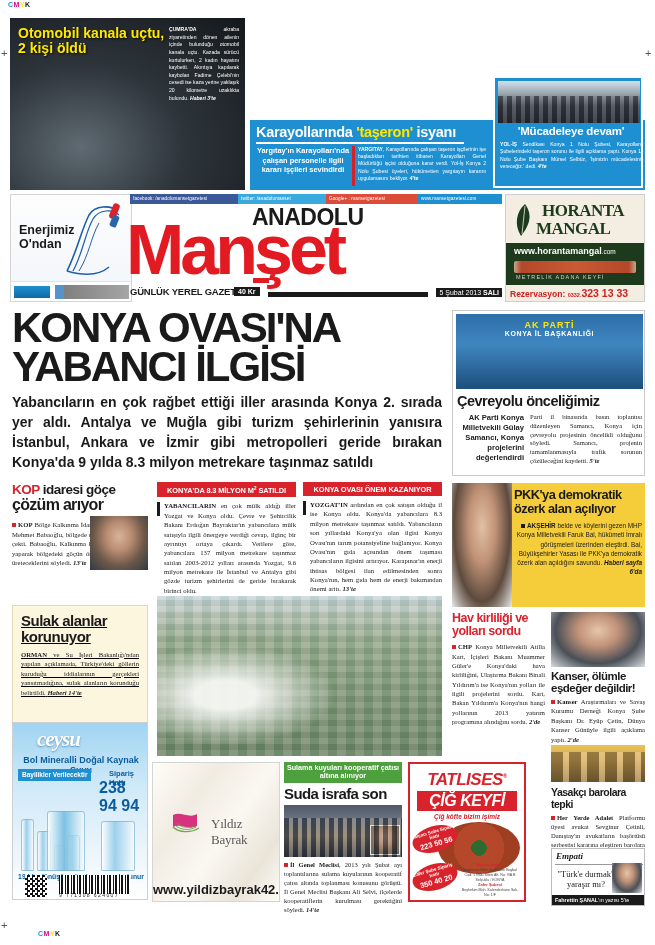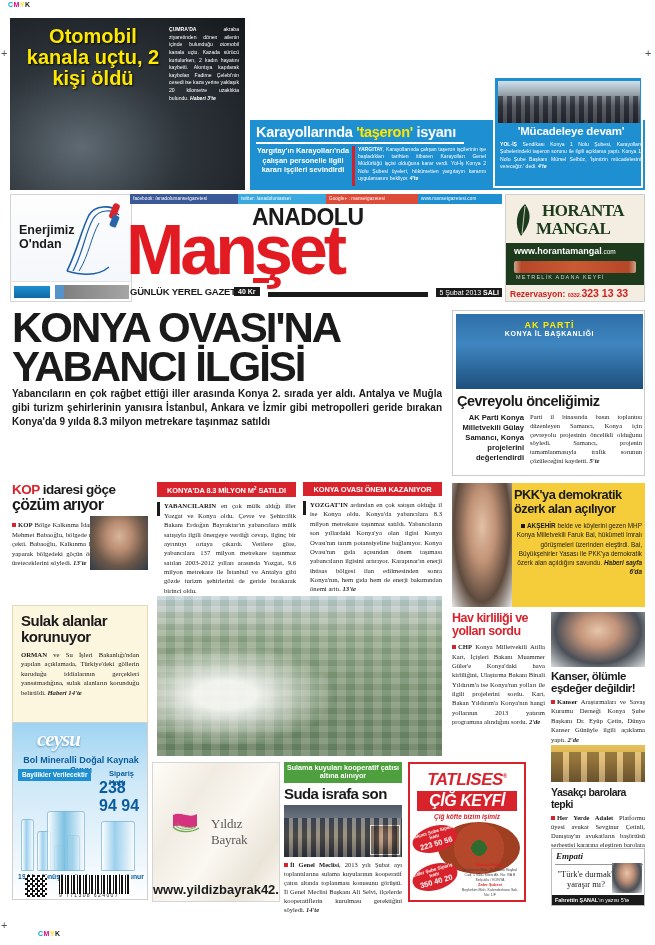--- a/index.html
+++ b/index.html
@@ -54,21 +54,21 @@
   .photo-group { background:
       linear-gradient(180deg,#e6c25c 0%, #d9a94a 40%, #8b6a30 100%); }
   .photo-group:after{content:"";position:absolute;inset:20% 0 0 0;
       background:repeating-linear-gradient(90deg, rgba(60,50,40,.45) 0 12px, rgba(235,215,180,.45) 12px 18px);}
 
   
   .top-strip { position:absolute; left:10px; top:18px; width:635px; height:172px; }
 
   .accident-box { position:absolute; left:0; top:0; width:235px; height:172px; }
   .accident-hd { position:absolute; left:8px; top:8px; width:150px; z-index:3;
-     color:#ffe800; font-weight:bold; font-size:20px; line-height:1.06; text-align:center;
+     color:#ffe800; font-weight:bold; font-size:14px; line-height:1.06; text-align:left;
      text-shadow:1px 1px 2px rgba(0,0,0,.85); }
   .accident-text { position:absolute; right:6px; top:8px; width:70px; z-index:3;
      color:#fff; font-size:5.1px; line-height:1.5; text-align:justify; }
   .accident-text b { font-weight:bold; }
   .accident-text i { font-style:italic; font-weight:bold; }
 
   .taseron-box { position:absolute; left:240px; top:0; width:395px; height:172px; }
   .taseron-photo { position:absolute; left:0; top:0; width:395px; height:110px; }
   .tab-sign { position:absolute; left:128px; top:4px; background:#e9e9e9; color:#222;
      font-size:8px; font-weight:bold; padding:2px 14px; letter-spacing:1px; }
@@ -153,21 +153,21 @@
   .hor-metre { position:absolute; left:10px; top:31px; color:#cfcfcf; font-size:5.5px; letter-spacing:1.2px; }
   .hor-bot { position:absolute; left:0; top:90px; width:138px; height:18px; background:#f4eee2; }
   .hor-rez { position:absolute; left:4px; top:2px; color:#d02020; font-weight:bold; font-size:8.5px; }
   .hor-rez small { font-size:5.5px; }
   .hor-rez b { font-size:10.5px; }
 
   
   .main-head { position:absolute; left:12px; top:308px; width:432px; }
   .mh-l1, .mh-l2 { font-weight:bold; font-size:42px; line-height:.94; letter-spacing:-2px;
      color:#1a1a1a; white-space:nowrap; }
-  .mh-sub { width:430px; font-weight:bold; font-size:10px; line-height:1.42;
+  .mh-sub { margin-top:6px; width:430px; font-weight:bold; font-size:14px; line-height:1.42;
      color:#1a1a1a; text-align:justify; }
 
   
   .akparti { position:absolute; left:452px; top:310px; width:193px; height:166px;
      border:1px solid #cacaca; background:#fff; }
   .ak-photo { position:absolute; left:3px; top:3px; width:187px; height:75px; }
   .ak-label1 { position:absolute; left:0; top:6px; width:187px; text-align:center;
      color:#ffe800; font-weight:bold; font-size:9px; letter-spacing:1px; }
   .ak-label2 { position:absolute; left:0; top:16px; width:187px; text-align:center;
      color:#fff; font-weight:bold; font-size:7px; letter-spacing:.6px; }
@@ -185,21 +185,21 @@
   .kop-hd1 .r { color:#d9232c; }
   .kop-hd2 { font-weight:bold; font-size:16px; letter-spacing:-.7px; color:#1a1a1a; margin-top:-1px; }
   .kop-photo { position:absolute; right:0; top:34px; width:58px; height:54px; }
   .kop-body { margin-top:6px; font-family:"Liberation Serif", serif; font-size:6.7px;
      line-height:1.42; text-align:justify; color:#1a1a1a; }
   .kop-body .sq { display:inline-block; width:4px; height:4px; background:#d9232c; margin-right:2px; }
   .kop-body b { font-weight:bold; }
   .kop-body i { font-style:italic; font-weight:bold; }
 
   .sulak { position:absolute; left:12px; top:605px; width:136px; height:123px;
-     background:#fdf6df; border:1px solid #e3d9b4; padding:7px 8px; }
+     background:#fdf6df; border:1px solid #e3d9b4; padding:7px 8px;text-decoration:underline; }
   .sulak-hd { font-weight:bold; font-size:15px; line-height:1.05; letter-spacing:-.5px; color:#1a1a1a; }
   .sulak-body { margin-top:5px; font-family:"Liberation Serif", serif; font-size:6.7px;
      line-height:1.44; text-align:justify; color:#1a1a1a; }
   .sulak-body b { font-weight:bold; }
   .sulak-body i { font-style:italic; font-weight:bold; }
 
   .ad-ceysu { position:absolute; left:12px; top:722px; width:136px; height:178px;
      border:1px solid #cfcfcf; overflow:hidden;
      background:linear-gradient(180deg,#9fd4f2 0%, #cfe9f8 35%, #e9f4fb 70%, #ffffff 100%); }
   .cey-logo { position:absolute; left:24px; top:4px; font-family:"Liberation Serif", serif;

